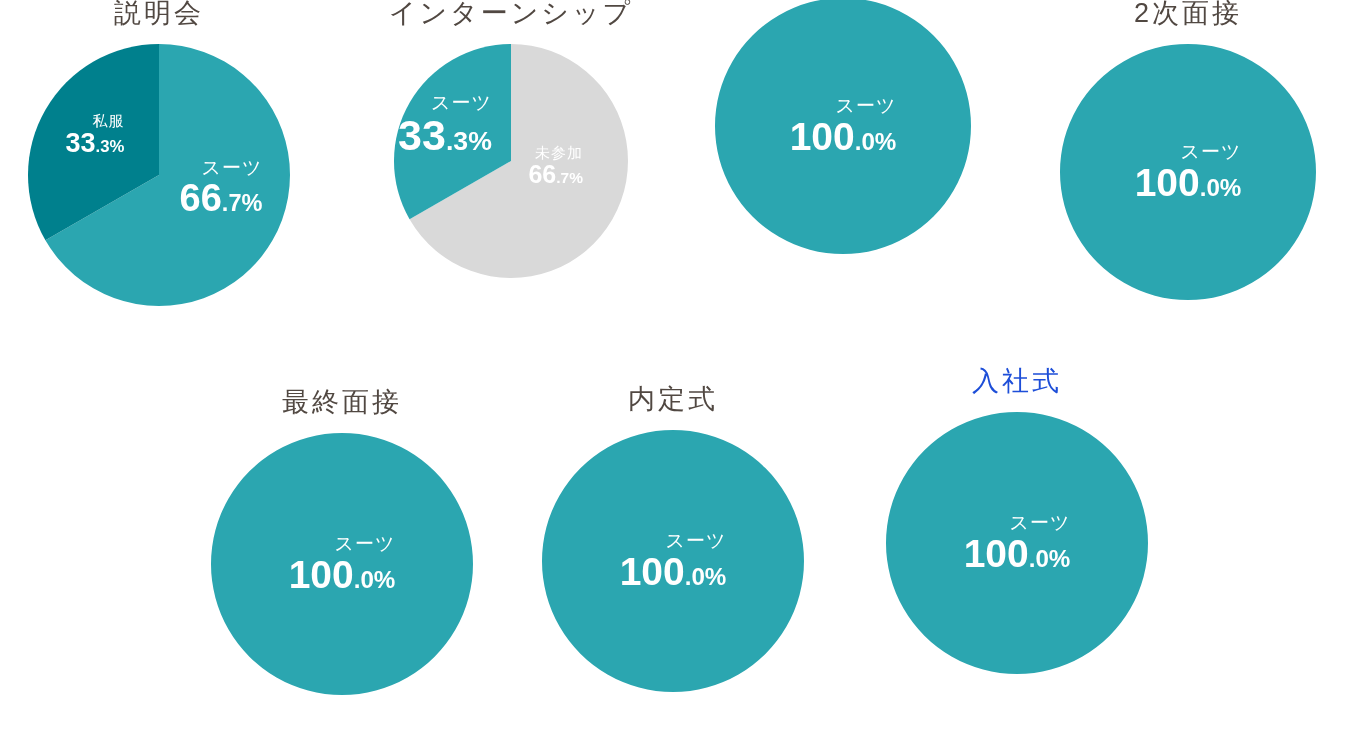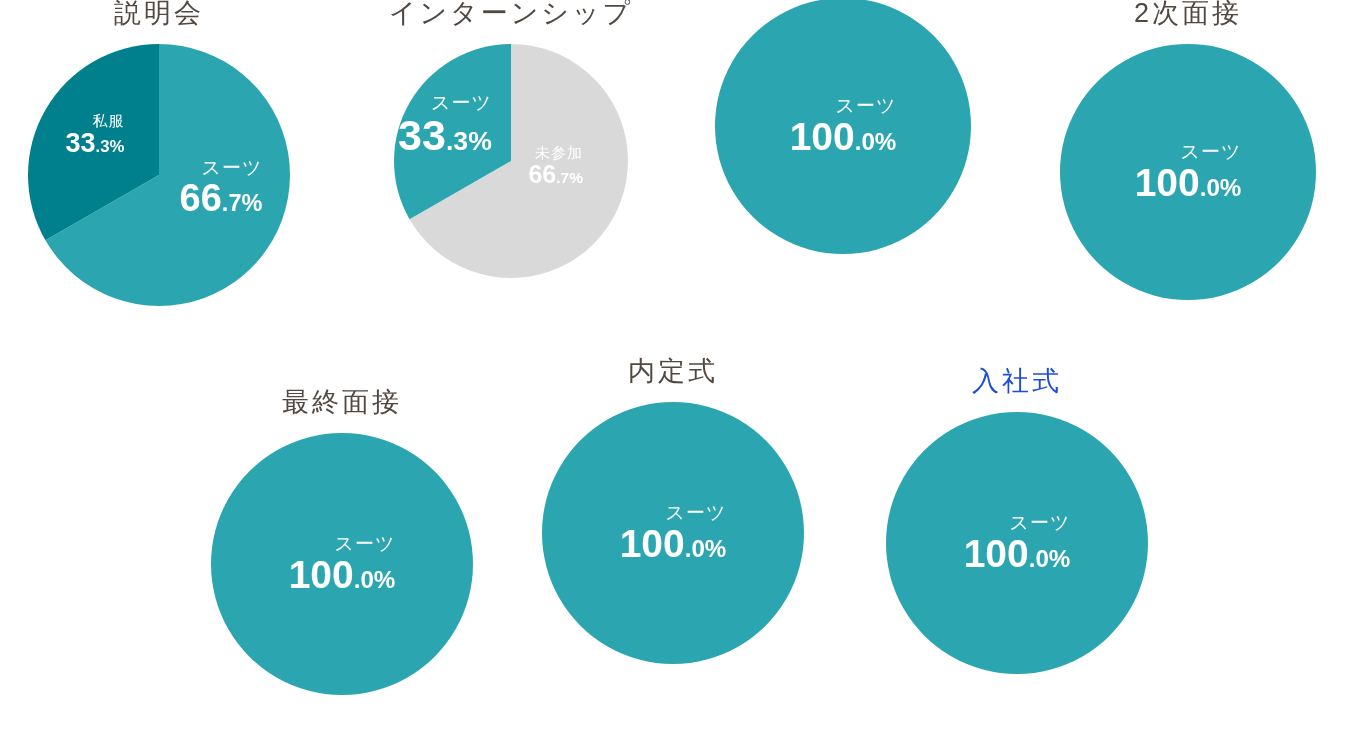--- a/index.html
+++ b/index.html
@@ -139,21 +139,21 @@
       <div class="pie-wrap" style="width: 262px; height: 262px; margin-left: 39px;">
         <svg class="pie-svg" width="262" height="262" viewBox="0 0 262 262">
           <path d="M 131 0 A 131 131 0 1 1 130.99 0 Z" fill="#2ba6b0"></path>
         </svg>
         <div class="slice-label lbl-light" style="left: 131px; top: 131px;">
           <span class="slice-name" style="font-size: 19px;">スーツ</span>
           <span class="slice-pct" style="font-size: 39px;"><span class="pct-int">100</span><span class="pct-frac">.0%</span></span>
         </div>
       </div>
     </div>
-    <div class="chart-cell" style="left: 503px; top: 356px; width: 340px;">
+    <div class="chart-cell" style="left: 503px; top: 384px; width: 340px;">
       <div class="chart-title" style="margin-top: 2px; height: 44px; color: rgb(81, 72, 66);">内定式</div>
       <div class="pie-wrap" style="width: 262px; height: 262px; margin-left: 39px;">
         <svg class="pie-svg" width="262" height="262" viewBox="0 0 262 262">
           <path d="M 131 0 A 131 131 0 1 1 130.99 0 Z" fill="#2ba6b0"></path>
         </svg>
         <div class="slice-label lbl-light" style="left: 131px; top: 131px;">
           <span class="slice-name" style="font-size: 19px;">スーツ</span>
           <span class="slice-pct" style="font-size: 39px;"><span class="pct-int">100</span><span class="pct-frac">.0%</span></span>
         </div>
       </div>

